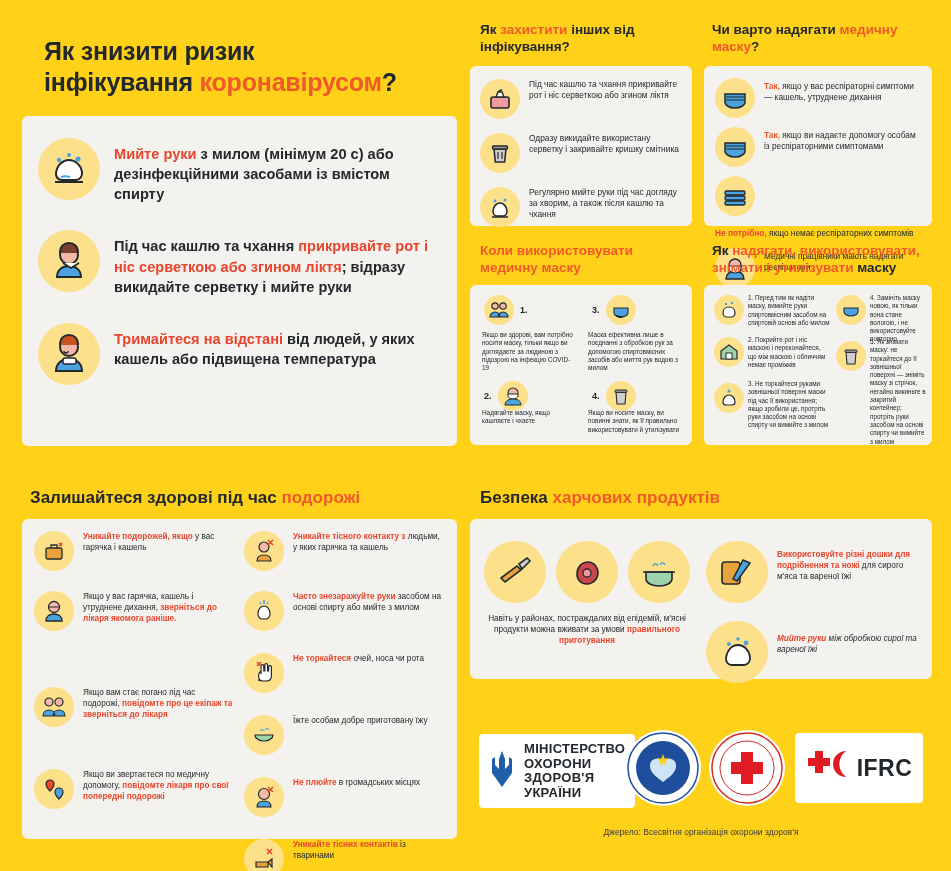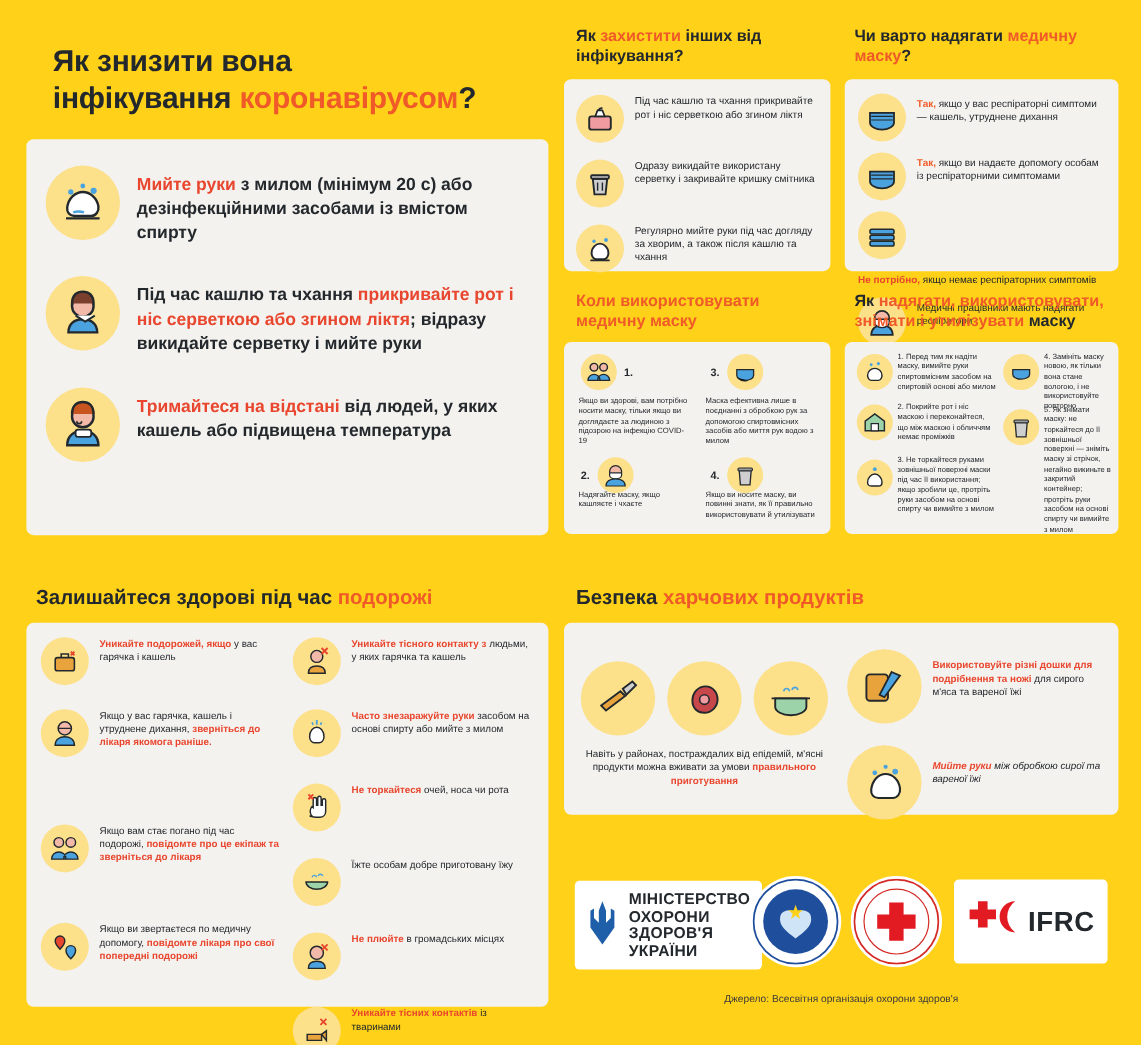--- a/index.html
+++ b/index.html
@@ -67,21 +67,21 @@
   #travel-panel{position:absolute;left:22px;top:519px;width:435px;height:320px;}
   .trow{display:flex;gap:9px;align-items:flex-start;}
   .trow .ttxt{font-size:8.2px;line-height:1.35;}
   #travel-col1{position:absolute;left:12px;top:12px;width:200px;}
   #travel-col2{position:absolute;left:222px;top:12px;width:202px;}
   .trow{margin-bottom:14px;}
 
   
   #food-title{position:absolute;left:480px;top:487px;width:420px;}
   #food-panel{position:absolute;left:470px;top:519px;width:462px;height:160px;}
-  #food-left{position:absolute;left:14px;top:32px;width:206px;text-align:center;}
+  #food-left{position:absolute;left:14px;top:22px;width:206px;text-align:center;}
   #food-right{position:absolute;left:236px;top:22px;width:216px;}
 
   .foodicons{display:flex;gap:10px;justify-content:center;}
   .foodcap{font-size:8.2px;line-height:1.35;margin-top:10px;}
 
   
   #logos{position:absolute;left:470px;top:715px;width:462px;height:100px;}
   .logo-moz{position:absolute;left:9px;top:19px;display:flex;gap:9px;align-items:center;
     background:#fff;border-radius:4px;padding:8px 10px;}
   .moz-text{font-size:13px;font-weight:bold;line-height:1.12;letter-spacing:.3px;}
@@ -95,21 +95,21 @@
   #source{position:absolute;left:470px;top:827px;width:462px;text-align:center;
     font-size:8.5px;color:#3a3a3a;}
 </style>
 </head>
 <body>
 
 <div class="page">
 
   <div id="left-head">
     <h1 class="main-title">
-      <span>Як знизити вона</span><br>
+      <span>Як знизити ризик</span><br>
       <span>інфікування </span><span class="orange">коронавірусом</span><span>?</span>
     </h1>
   </div>
 
   <div id="left-panel" class="panel">
 
     <div class="big-row" style="padding-top:22px;">
       <div class="circle">
         <svg width="52" height="52" viewBox="0 0 52 52">
           <path d="M13 30c1-8 7-13 13-13s12 5 13 12c.5 4-2 8-6 8H19c-4 0-6.4-3-6-7z" fill="#FFFFFF" stroke="#23282d" stroke-width="2"></path>

